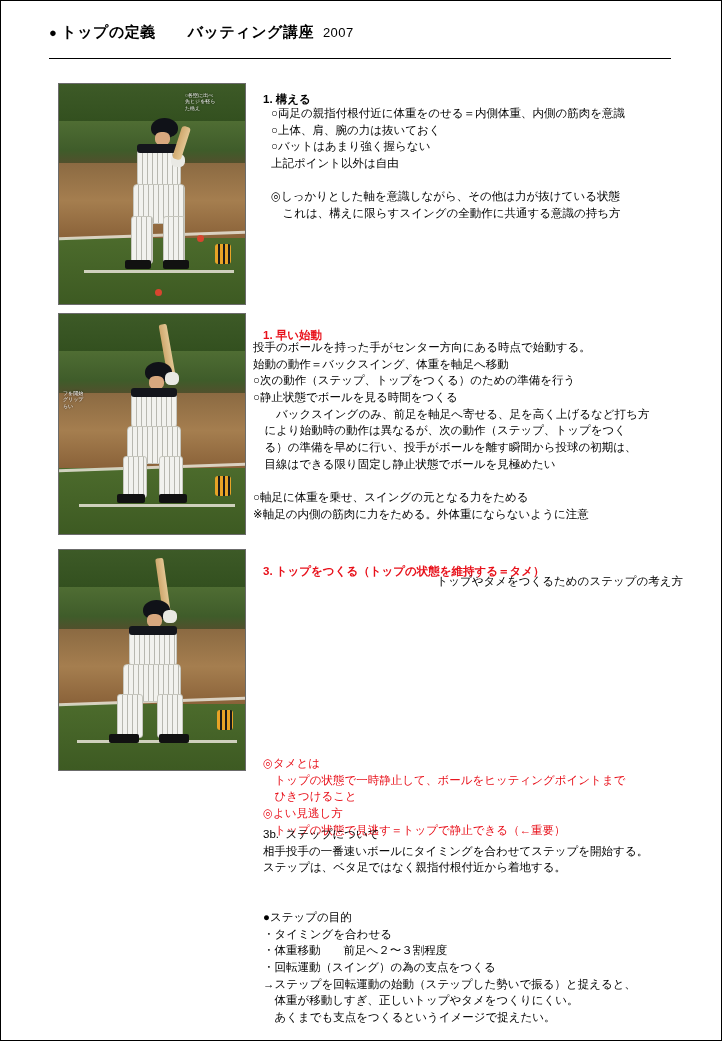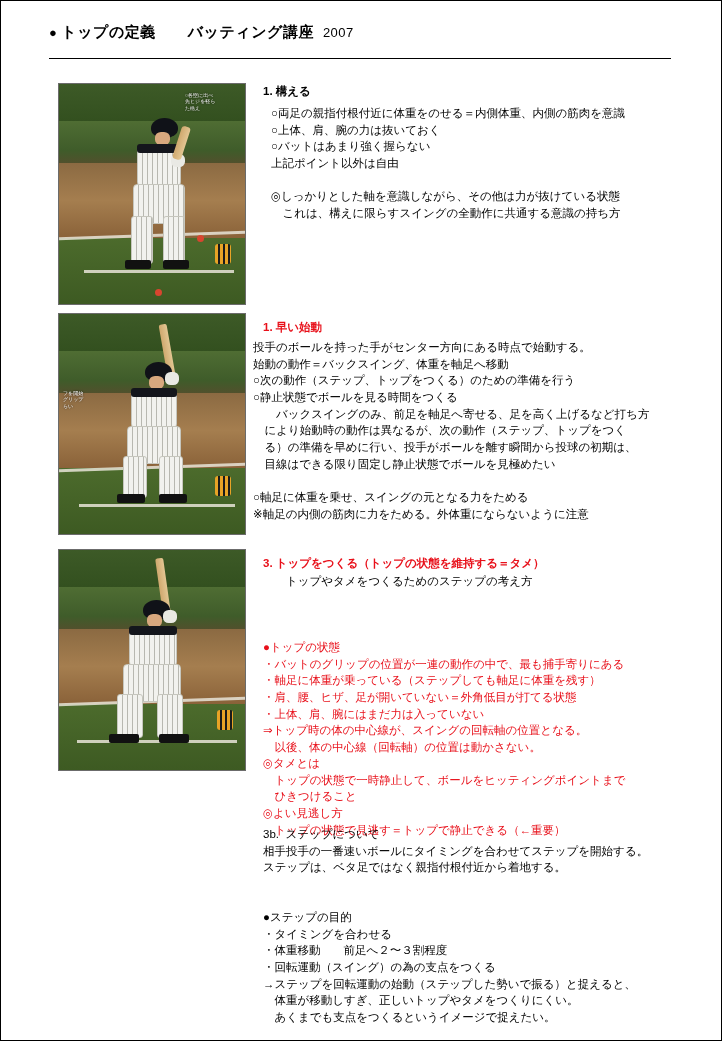--- a/index.html
+++ b/index.html
@@ -153,20 +153,21 @@
   
   .txt {
     position: absolute;
     font-size: 11.5px;
     line-height: 1.45;
     white-space: pre-wrap;
     letter-spacing: 0px;
   }
   .ttl {
     font-weight: bold;
+    margin-top: 8px;
   }
   .red {
     color: #e8101a;
   }
   .blk {
     color: #000000;
   }
 </style>
 </head>
 <body>
@@ -276,28 +277,21 @@
       <div class="bt-glove" style="left:104px; top:60px; width:14px; height:13px;"></div>
       <div class="bt-stripe" style="left:64px; top:114px; width:58px; height:38px; border-radius:4px;"></div>
       <div class="bt-stripe" style="left:58px; top:144px; width:26px; height:44px; border-radius:3px;"></div>
       <div class="bt-stripe" style="left:98px; top:144px; width:26px; height:44px; border-radius:3px;"></div>
       <div class="bt-shoe" style="left:50px; top:184px; width:30px; height:9px;"></div>
       <div class="bt-shoe" style="left:100px; top:184px; width:30px; height:9px;"></div>
     </div>
   </div>
 
   <div class="txt ttl red" style="left:262px; top:554px; width:420px;">3. トップをつくる（トップの状態を維持する＝タメ）</div>
-  <div class="txt blk" style="left:262px; top:572px; width:420px;">　　トップやタメをつくるためのステップの考え方</div>
-  <div class="txt red" style="left:262px; top:638px; width:420px;">●トップの状態
-・バットのグリップの位置が一連の動作の中で、最も捕手寄りにある
-・軸足に体重が乗っている（ステップしても軸足に体重を残す）
-・肩、腰、ヒザ、足が開いていない＝外角低目が打てる状態
-・上体、肩、腕にはまだ力は入っていない
-⇒トップ時の体の中心線が、スイングの回転軸の位置となる。
-　以後、体の中心線（回転軸）の位置は動かさない。</div>
+  <div class="txt blk" style="left:262px; top:572px; width:420px;text-align:right;">　　トップやタメをつくるためのステップの考え方</div>
   <div class="txt red" style="left:262px; top:754px; width:420px;">◎タメとは
 　トップの状態で一時静止して、ボールをヒッティングポイントまで
 　ひきつけること
 ◎よい見逃し方
 　トップの状態で見逃す＝トップで静止できる（←重要）</div>
   <div class="txt blk" style="left:262px; top:825px; width:420px;">3b.  ステップについて
 相手投手の一番速いボールにタイミングを合わせてステップを開始する。
 ステップは、ベタ足ではなく親指付根付近から着地する。</div>
   <div class="txt blk" style="left:262px; top:908px; width:420px;">●ステップの目的
 ・タイミングを合わせる

